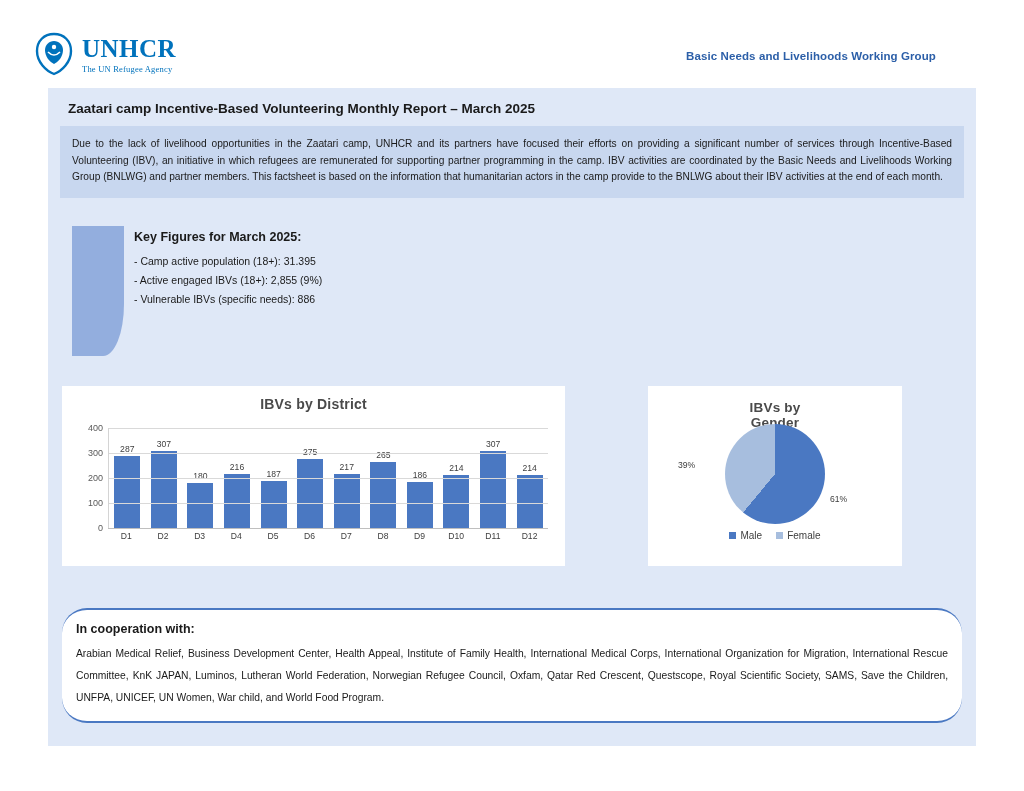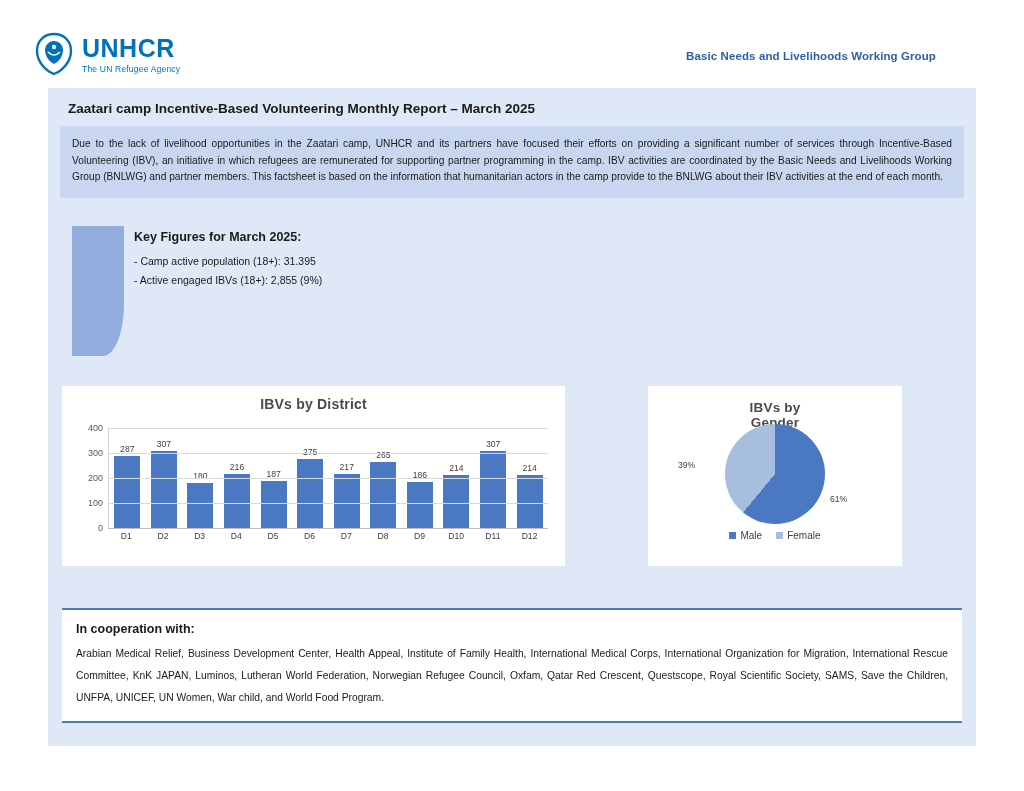--- a/index.html
+++ b/index.html
@@ -28,20 +28,21 @@
     display: flex;
     align-items: flex-start;
     gap: 8px;
   }
   .logo-mark { width: 40px; height: 44px; }
   .logo-text-block {
     display: flex;
     flex-direction: column;
     justify-content: flex-start;
     padding-top: 4px;
+    font-family: Liberation Serif, serif;
   }
   .logo-title {
     font-size: 25px;
     font-weight: bold;
     color: #0072bc;
     letter-spacing: 0.5px;
     line-height: 1;
   }
   .logo-sub {
     font-size: 8.5px;
@@ -254,20 +255,21 @@
 
   
   .coop {
     position: absolute;
     top: 520px; left: 14px;
     width: 900px; height: 115px;
     background: #ffffff;
     border-top: 2.5px solid #4a78c2;
     border-bottom: 2.5px solid #4a78c2;
     padding: 12px 14px 0 14px;
+    border-radius: 25px;
   }
   .coop-title {
     font-size: 12.5px;
     font-weight: bold;
     color: #1a1a1a;
     margin-bottom: 7px;
   }
   .coop-body {
     font-size: 10.3px;
     line-height: 22px;
@@ -308,20 +310,21 @@
     <div class="intro">
       <p>Due to the lack of livelihood opportunities in the Zaatari camp, UNHCR and its partners have focused their efforts on providing a significant number of services through Incentive-Based Volunteering (IBV), an initiative in which refugees are remunerated for supporting partner programming in the camp. IBV activities are coordinated by the Basic Needs and Livelihoods Working Group (BNLWG) and partner members. This factsheet is based on the information that humanitarian actors in the camp provide to the BNLWG about their IBV activities at the end of each month.</p>
     </div>
 
     <div class="keyfig">
       <div class="keyfig-shape"></div>
       <div class="keyfig-body">
         <div class="keyfig-title">Key Figures for March 2025:</div>
         <div class="keyfig-line">- Camp active population (18+): 31.395</div>
         <div class="keyfig-line">- Active engaged IBVs (18+): 2,855 (9%)</div>
+        <div class="keyfig-line">- Vulnerable IBVs (specific needs): 886</div>
       </div>
     </div>
 
     <div class="chart-card-bar">
       <div class="chart-title">IBVs by District</div>
       <div class="bar-plot" id="bar-plot">
         <div class="bars" id="bars">
             <div class="bar-col">
               <div class="bar-rect" style="height: 71.75px; background: rgb(74, 120, 194);"></div>
               <span class="bar-val" style="bottom: 71.75px;">287</span>

